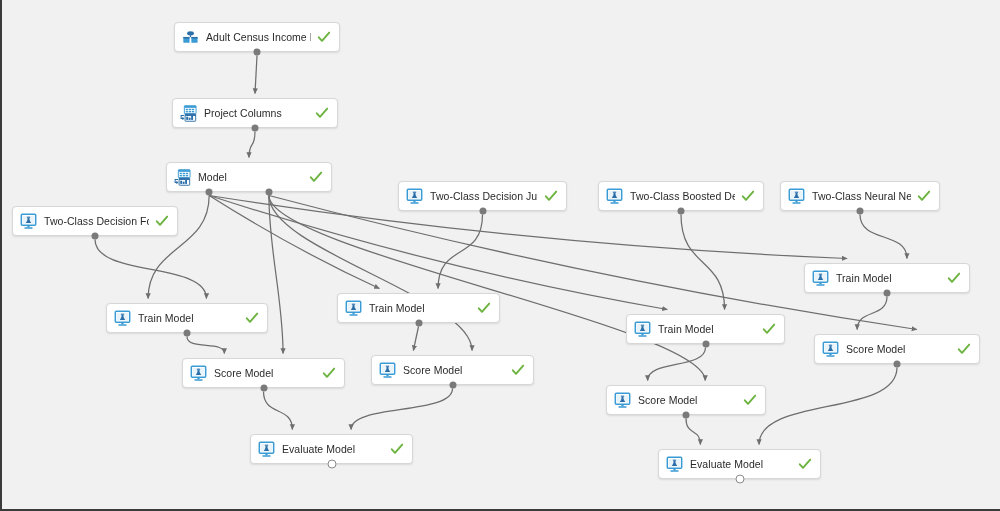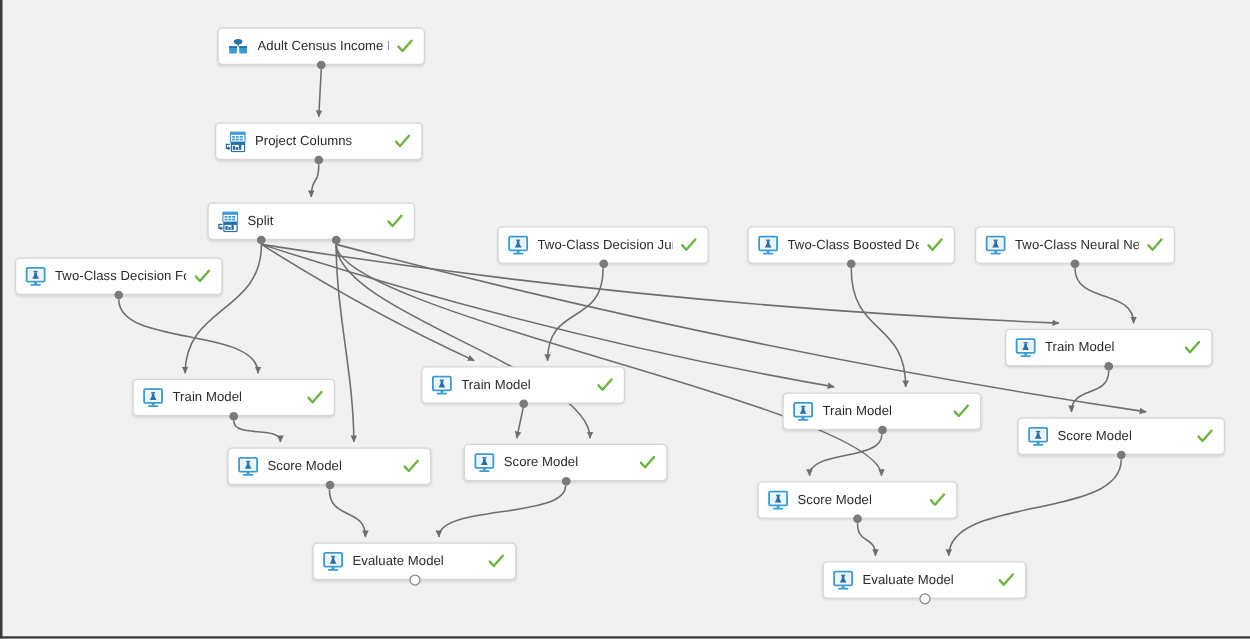--- a/index.html
+++ b/index.html
@@ -169,21 +169,21 @@
           <rect x="5.4" y="9.6" width="11.2" height="7.6" rx="0.6" fill="#ffffff" stroke="#2b6ea8" stroke-width="1"></rect>
           <rect x="5.4" y="9.6" width="11.2" height="2" fill="#2b6ea8"></rect>
           <g fill="#2b6ea8">
             <rect x="6.6" y="12.4" width="2" height="3.4"></rect>
             <rect x="9.2" y="13.4" width="2" height="2.4"></rect>
             <rect x="11.8" y="11.6" width="2" height="4.2"></rect>
           </g>
           <path d="M4.2 11.2 L1.2 11.2 L1.2 14.4 L3.6 14.4" fill="none" stroke="#2b6ea8" stroke-width="1.1"></path>
           <path d="M2.6 13.1 L3.9 14.4 L2.6 15.6" fill="none" stroke="#2b6ea8" stroke-width="1.1"></path>
         </svg>
-        <span class="node-label">Split</span>
+        <span class="node-label">Model</span>
         <svg class="node-status" viewBox="0 0 14 14">
           <path d="M1.8 7.3 L5.0 10.8 L12.2 2.6" fill="none" stroke="#6cb33f" stroke-width="1.9" stroke-linecap="round" stroke-linejoin="round"></path>
         </svg>
       </div>
       <div class="port" style="left: 207.16px; top: 192px;"></div>
       <div class="port" style="left: 266.92px; top: 192px;"></div>
       <div class="node" style="left: 10px; top: 206px; width: 166px;">
         <svg class="node-icon" viewBox="0 0 18 18">
           <rect x="1.4" y="1.4" width="15.2" height="11.6" rx="1" fill="#ffffff" stroke="#3a9bd5" stroke-width="1.6"></rect>
           <rect x="3.1" y="3.1" width="11.8" height="8.2" fill="#e9f3fa"></rect>

